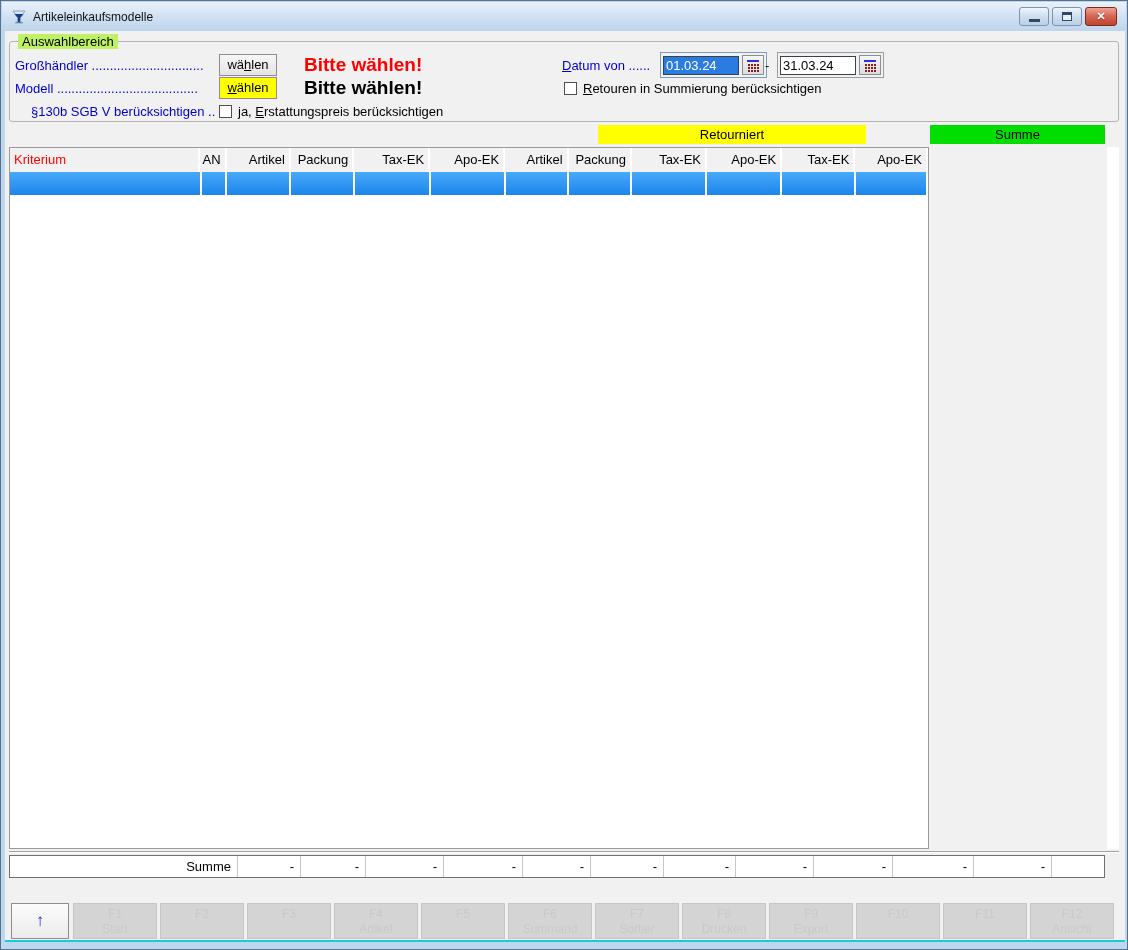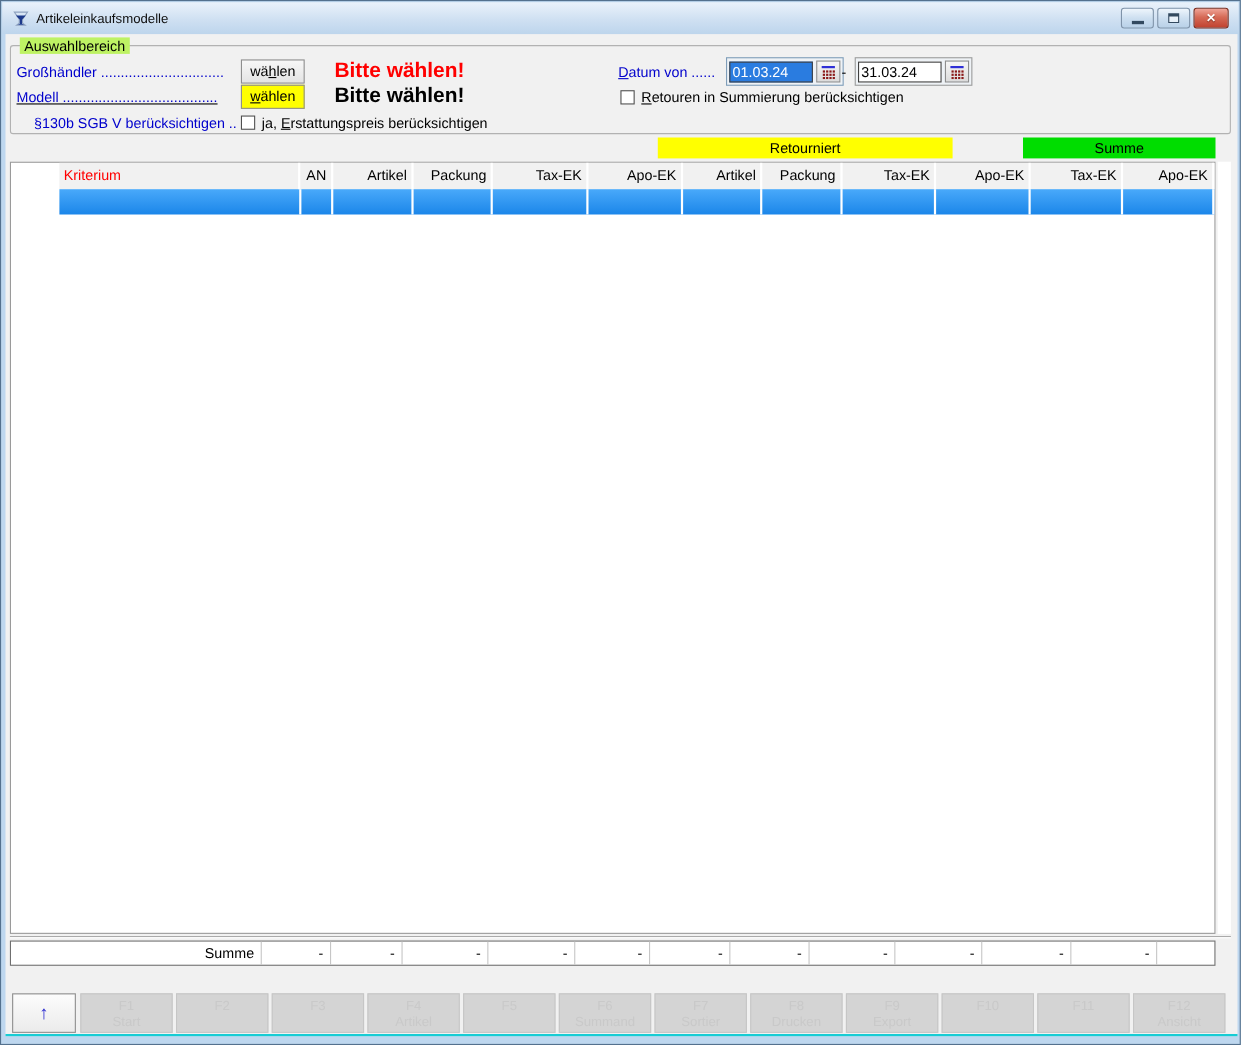--- a/index.html
+++ b/index.html
@@ -59,22 +59,22 @@
     background:linear-gradient(#f6f6f6,#dcdcdc); display:flex; align-items:center; justify-content:center; }
   .hyphen { font-size:13px; color:#000; }
 
   
   .band { position:absolute; top:94px; height:19px; text-align:center;
     font-size:13px; color:#000; line-height:19px; }
   .band.yellow { left:593px; width:268px; background:#ffff00; }
   .band.green { left:925px; width:175px; background:#00dd00; }
 
   
-  .tablewrap { position:absolute; left:4px; top:116px; width:1096px; height:702px;
-    border:1px solid #9a9a9a; background:#fff;padding-left:44px; }
+  .tablewrap { position:absolute; left:4px; top:116px; width:920px; height:702px;
+    border:1px solid #9a9a9a; background:#fff; }
   .gridrow { display:flex; width:100%; }
   .gridhead { height:24px; background:#f1f1f1; }
   .hcell { font-size:13px; color:#000; text-align:right; padding:4px 4px 0 2px;
     border-right:2px solid #ffffff; white-space:nowrap; overflow:hidden; }
   .hcell.first { text-align:left; color:#ff0000; padding-left:4px; }
   .bluerow { height:23px; background:linear-gradient(#49a9fa,#1b86e9); }
   .bcell { border-right:2px solid #ffffff; }
   .gridrow > :nth-child(1){width:228px}.gridrow > :nth-child(2){width:30px}
   .gridrow > :nth-child(3){width:76px}.gridrow > :nth-child(4){width:75px}
   .gridrow > :nth-child(5){width:90px}.gridrow > :nth-child(6){width:89px}
@@ -200,21 +200,21 @@
               <rect x="2" y="11" width="2" height="2"></rect>
                 <rect x="5" y="11" width="2" height="2"></rect>
                 <rect x="8" y="11" width="2" height="2"></rect>
                 <rect x="11" y="11" width="2" height="2"></rect>
             </g>
           </svg>
         </div>
       </div>
     </div>
 
-    <div class="row" style="left:10px; top:46px;text-decoration:underline;">
+    <div class="row" style="left:10px; top:46px;">
       <span class="bluelabel">Modell .......................................</span>
     </div>
     <div class="row" style="left:214px; top:46px;">
       <div class="btn97 yellow"><span></span><span class="accel">w</span><span>ählen</span></div>
     </div>
     <div class="row" style="left:283px; top:46px;">
       <span class="status black">Bitte wählen!</span>
     </div>
     <div class="row" style="left:559px; top:46px;">
       <span class="checkbox"></span>

